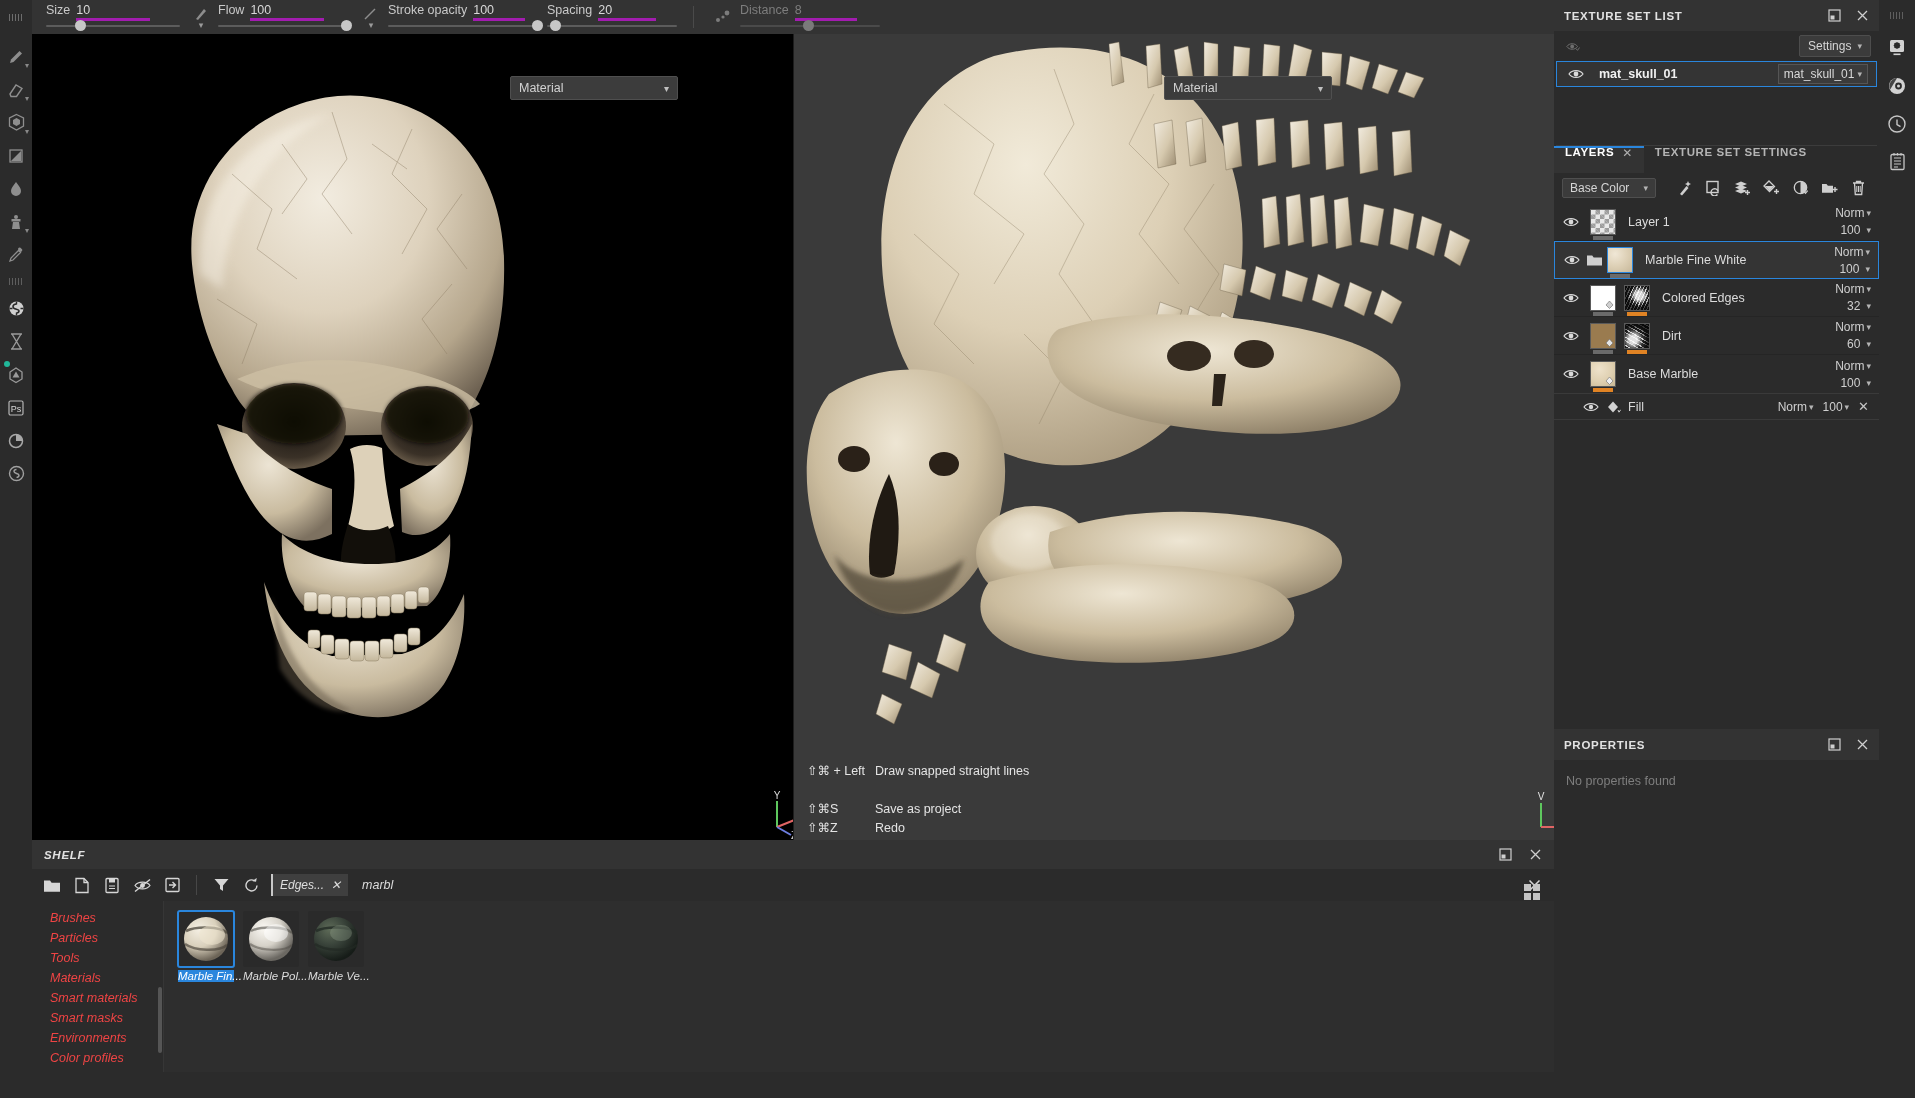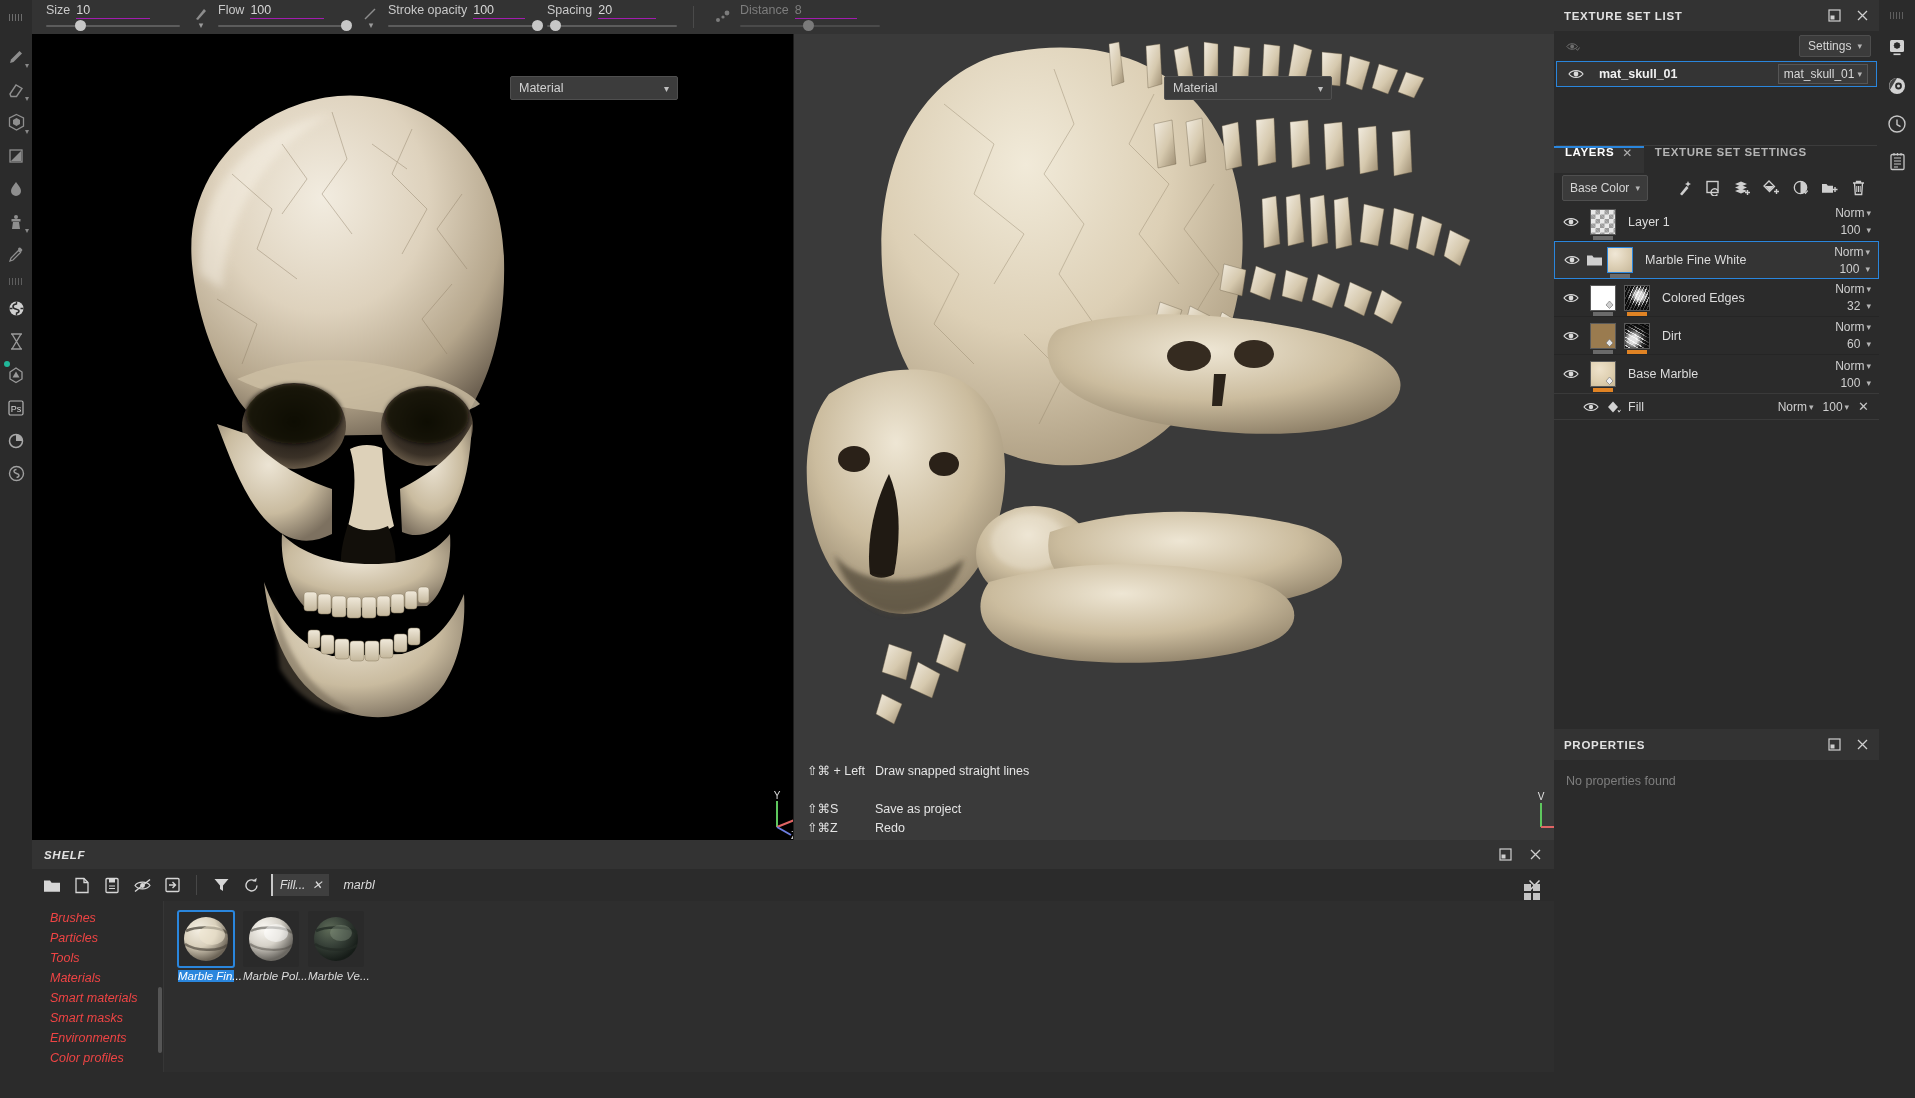--- a/index.html
+++ b/index.html
@@ -21,21 +21,21 @@
   .topbar-left-pad { width:32px; height:34px; background:#2b2b2b; display:flex;align-items:center;justify-content:center;}
   .grip { width:14px; height:7px;
     background: repeating-linear-gradient(to right,#6d6d6d 0 1px, transparent 1px 3px);
   }
   .param { display:flex; flex-direction:column; justify-content:center; height:34px; position:relative; margin-right:4px;}
   .param-row { display:flex; align-items:baseline; height:17px; }
   .param-label { font-size:12.5px; color:#c9c9c9; white-space:nowrap; }
   .param-label.dim { color:#7d7d7d; }
   .param-val { font-size:12.5px; color:#d8d8d8; text-align:right; }
   .param-val.dim { color:#7d7d7d; }
-  .valfield { border-bottom:1px solid #a21caf; min-width:74px; padding:0 4px 0 0; margin-left:6px;}
+  .valfield { border-bottom:3px solid #a21caf; min-width:74px; padding:0 4px 0 0; margin-left:6px;}
   .slider { position:relative; height:17px; display:flex; align-items:center; }
   .slider .track { height:2px; background:#5c5c5c; width:100%; border-radius:1px;}
   .slider .track.dim { background:#4a4a4a;}
   .slider .knob { position:absolute; width:11px; height:11px; border-radius:50%; background:#c7c7c7; }
   .slider .knob.dim { background:#7a7a7a;}
   .tb-sep { width:1px; height:22px; background:#4a4a4a; margin:0 12px; }
   .brushglyph { width:22px; height:34px; display:flex; flex-direction:column; align-items:center; justify-content:center; margin:0 6px;}
   .chev { font-size:9px; color:#9a9a9a; line-height:7px; }
   .topbar-right { margin-left:auto; display:flex; align-items:center; padding-right:10px;}
   .tbicon { width:40px; height:34px; display:flex; flex-direction:column; align-items:center; justify-content:center; }
@@ -97,22 +97,22 @@
 
   
   .tabs { display:flex; height:27px; background:#2b2b2b; align-items:stretch;}
   .tab { display:flex; align-items:flex-start; padding:0 11px; font-size:11.5px; font-weight:bold;
          letter-spacing:0.6px; color:#b4b4b4; background:#2b2b2b; position:relative;}
   .tab.active { background:#333333; color:#ffffff; }
   .tab.active::before{content:""; position:absolute; left:0; right:0; top:0; height:2px; background:#2a86dd;}
   .tab .x { margin-left:8px; font-size:12px; color:#b0b0b0; font-weight:normal;}
 
   .layer-toolbar { height:30px; display:flex; align-items:center; padding:0 8px; background:#2b2b2b;}
-  .chansel { height:26px; background:#3b3b3b; border:1px solid #4f4f4f; border-radius:2px;
-             display:flex;align-items:center;padding:0 7px; font-size:12px; color:#d6d6d6; gap:6px;}
+  .chansel { height:20px; background:#3b3b3b; border:1px solid #4f4f4f; border-radius:2px;
+             display:flex;align-items:center;padding:0 7px; font-size:12px; color:#d6d6d6; gap:14px;}
   .ltools { margin-left:auto; display:flex; align-items:center; gap:12px; padding-right:4px;}
   .ltbtn { width:17px;height:17px; display:flex;align-items:center;justify-content:center;}
 
   
   .layers-list { background:#2b2b2b; }
   .lrow { height:38px; display:flex; align-items:center; padding:0 6px; position:relative;
           border-bottom:1px solid #252525; }
   .lrow.sel { background:#343434; border:1px solid #2a86dd; }
   .eye { width:22px; display:flex; align-items:center; justify-content:center; }
   .thumbwrap { position:relative; width:26px; height:26px; margin-right:4px; }
@@ -1066,21 +1066,21 @@
             <path d="M1.5 2 h14 L10 8.5 V14 L7 12 V8.5 Z" fill="#d6d6d6"></path>
           </svg>
       </span>
       <span class="stbtn">
         <svg width="17" height="17" viewBox="0 0 17 17">
           <path d="M14 8.5 A5.5 5.5 0 1 1 11.5 3.8" fill="none" stroke="#d6d6d6" stroke-width="1.4"></path>
           <path d="M13.8 1 L13 4.8 L9.2 4" fill="#d6d6d6"></path>
         </svg>
       </span>
       <span class="chip">
-        <span>Fill...</span>
+        <span>Edges...</span>
         <span style="font-size:12px;">✕</span>
       </span>
       <span class="searchbox">
         <span>marbl</span>
       </span>
       <span class="stbtn">
         <svg width="15" height="15" viewBox="0 0 15 15">
             <path d="M2.5 2.5 L12.5 12.5 M12.5 2.5 L2.5 12.5" stroke="#d6d6d6" stroke-width="1.5"></path>
           </svg>
       </span>

